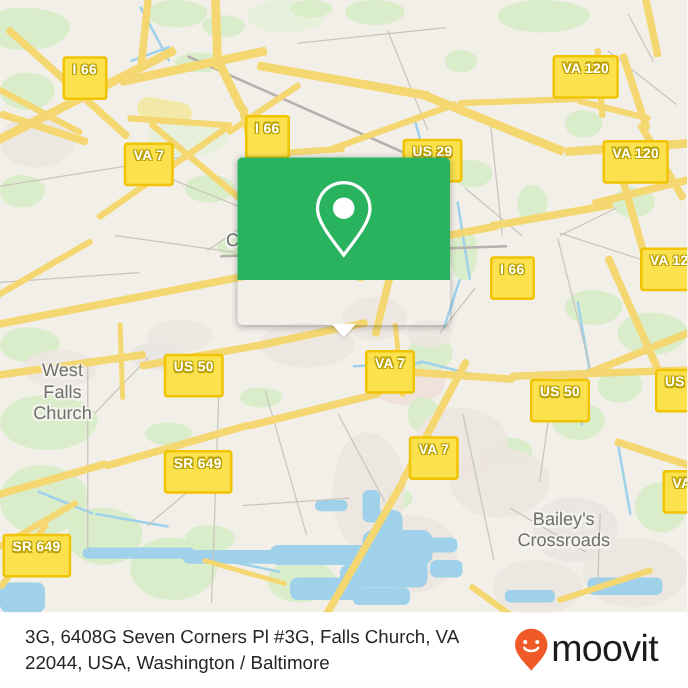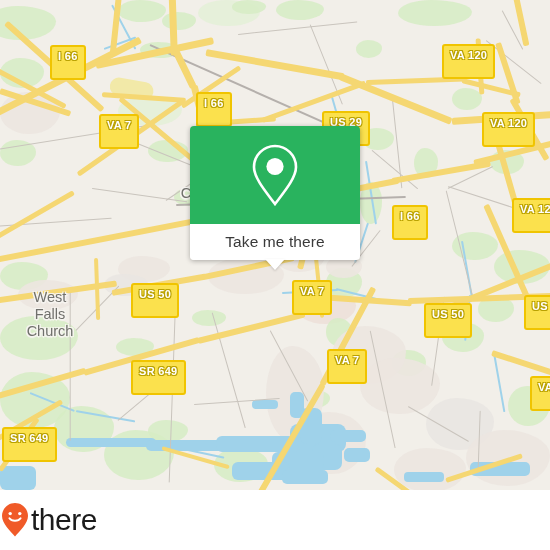--- a/index.html
+++ b/index.html
@@ -398,44 +398,47 @@
       <div class="shield" style="left:424px; top:303px;">US 50</div>
       <div class="shield" style="left:524px; top:295px;">US</div>
       <div class="shield" style="left:131px; top:360px;">SR 649</div>
       <div class="shield" style="left:327px; top:349px;">VA 7</div>
       <div class="shield" style="left:2px;   top:427px;">SR 649</div>
       <div class="shield" style="left:530px; top:376px;">VA</div>
 
       <div class="place" style="left:4px;   top:289px; width:92px;">West
 Falls
 Church</div>
+      <div class="place" style="left:395px; top:408px; width:112px;">Bailey's
+Crossroads</div>
       <div class="place" style="left:178px; top:185px; width:16px;">C</div>
 
     </div>
 
     <div class="callout">
       <div class="callout-top">
         <svg width="54" height="66" viewBox="0 0 54 66">
           <path d="M27 4 C15.4 4 6 13.4 6 25 C6 36 18 50 27 62 C36 50 48 36 48 25 C48 13.4 38.6 4 27 4 Z" fill="none" stroke="#ffffff" stroke-width="2.6"></path>
           <circle cx="27" cy="24.5" r="8.6" fill="#ffffff"></circle>
         </svg>
       </div>
-      <div class="callout-bottom">
-        <span class="callout-label">Take me there</span>
-      </div>
       <div class="callout-tail"></div>
     </div>
 
   </div>
 
   <div class="footer">
+    <div class="footer-text">
+      <div>3G, 6408G Seven Corners Pl #3G, Falls Church, VA</div>
+      <div>22044, USA, Washington / Baltimore</div>
+    </div>
     <div class="footer-logo">
       <svg width="30" height="36" viewBox="0 0 30 36">
         <path d="M15 1 C7.8 1 2 6.8 2 14 C2 21.5 10.2 28.8 15 34.5 C19.8 28.8 28 21.5 28 14 C28 6.8 22.2 1 15 1 Z" fill="#f05a28"></path>
         <circle cx="10.2" cy="11.6" r="1.7" fill="#ffffff"></circle>
         <circle cx="19.8" cy="11.6" r="1.7" fill="#ffffff"></circle>
         <path d="M9.4 16.2 C11.6 19.6 18.4 19.6 20.6 16.2" fill="none" stroke="#ffffff" stroke-width="1.9" stroke-linecap="round"></path>
       </svg>
-      <span class="moovit-word">there</span>
+      <span class="moovit-word">moovit</span>
     </div>
   </div>
 
 </div>
 
 </body></html>

